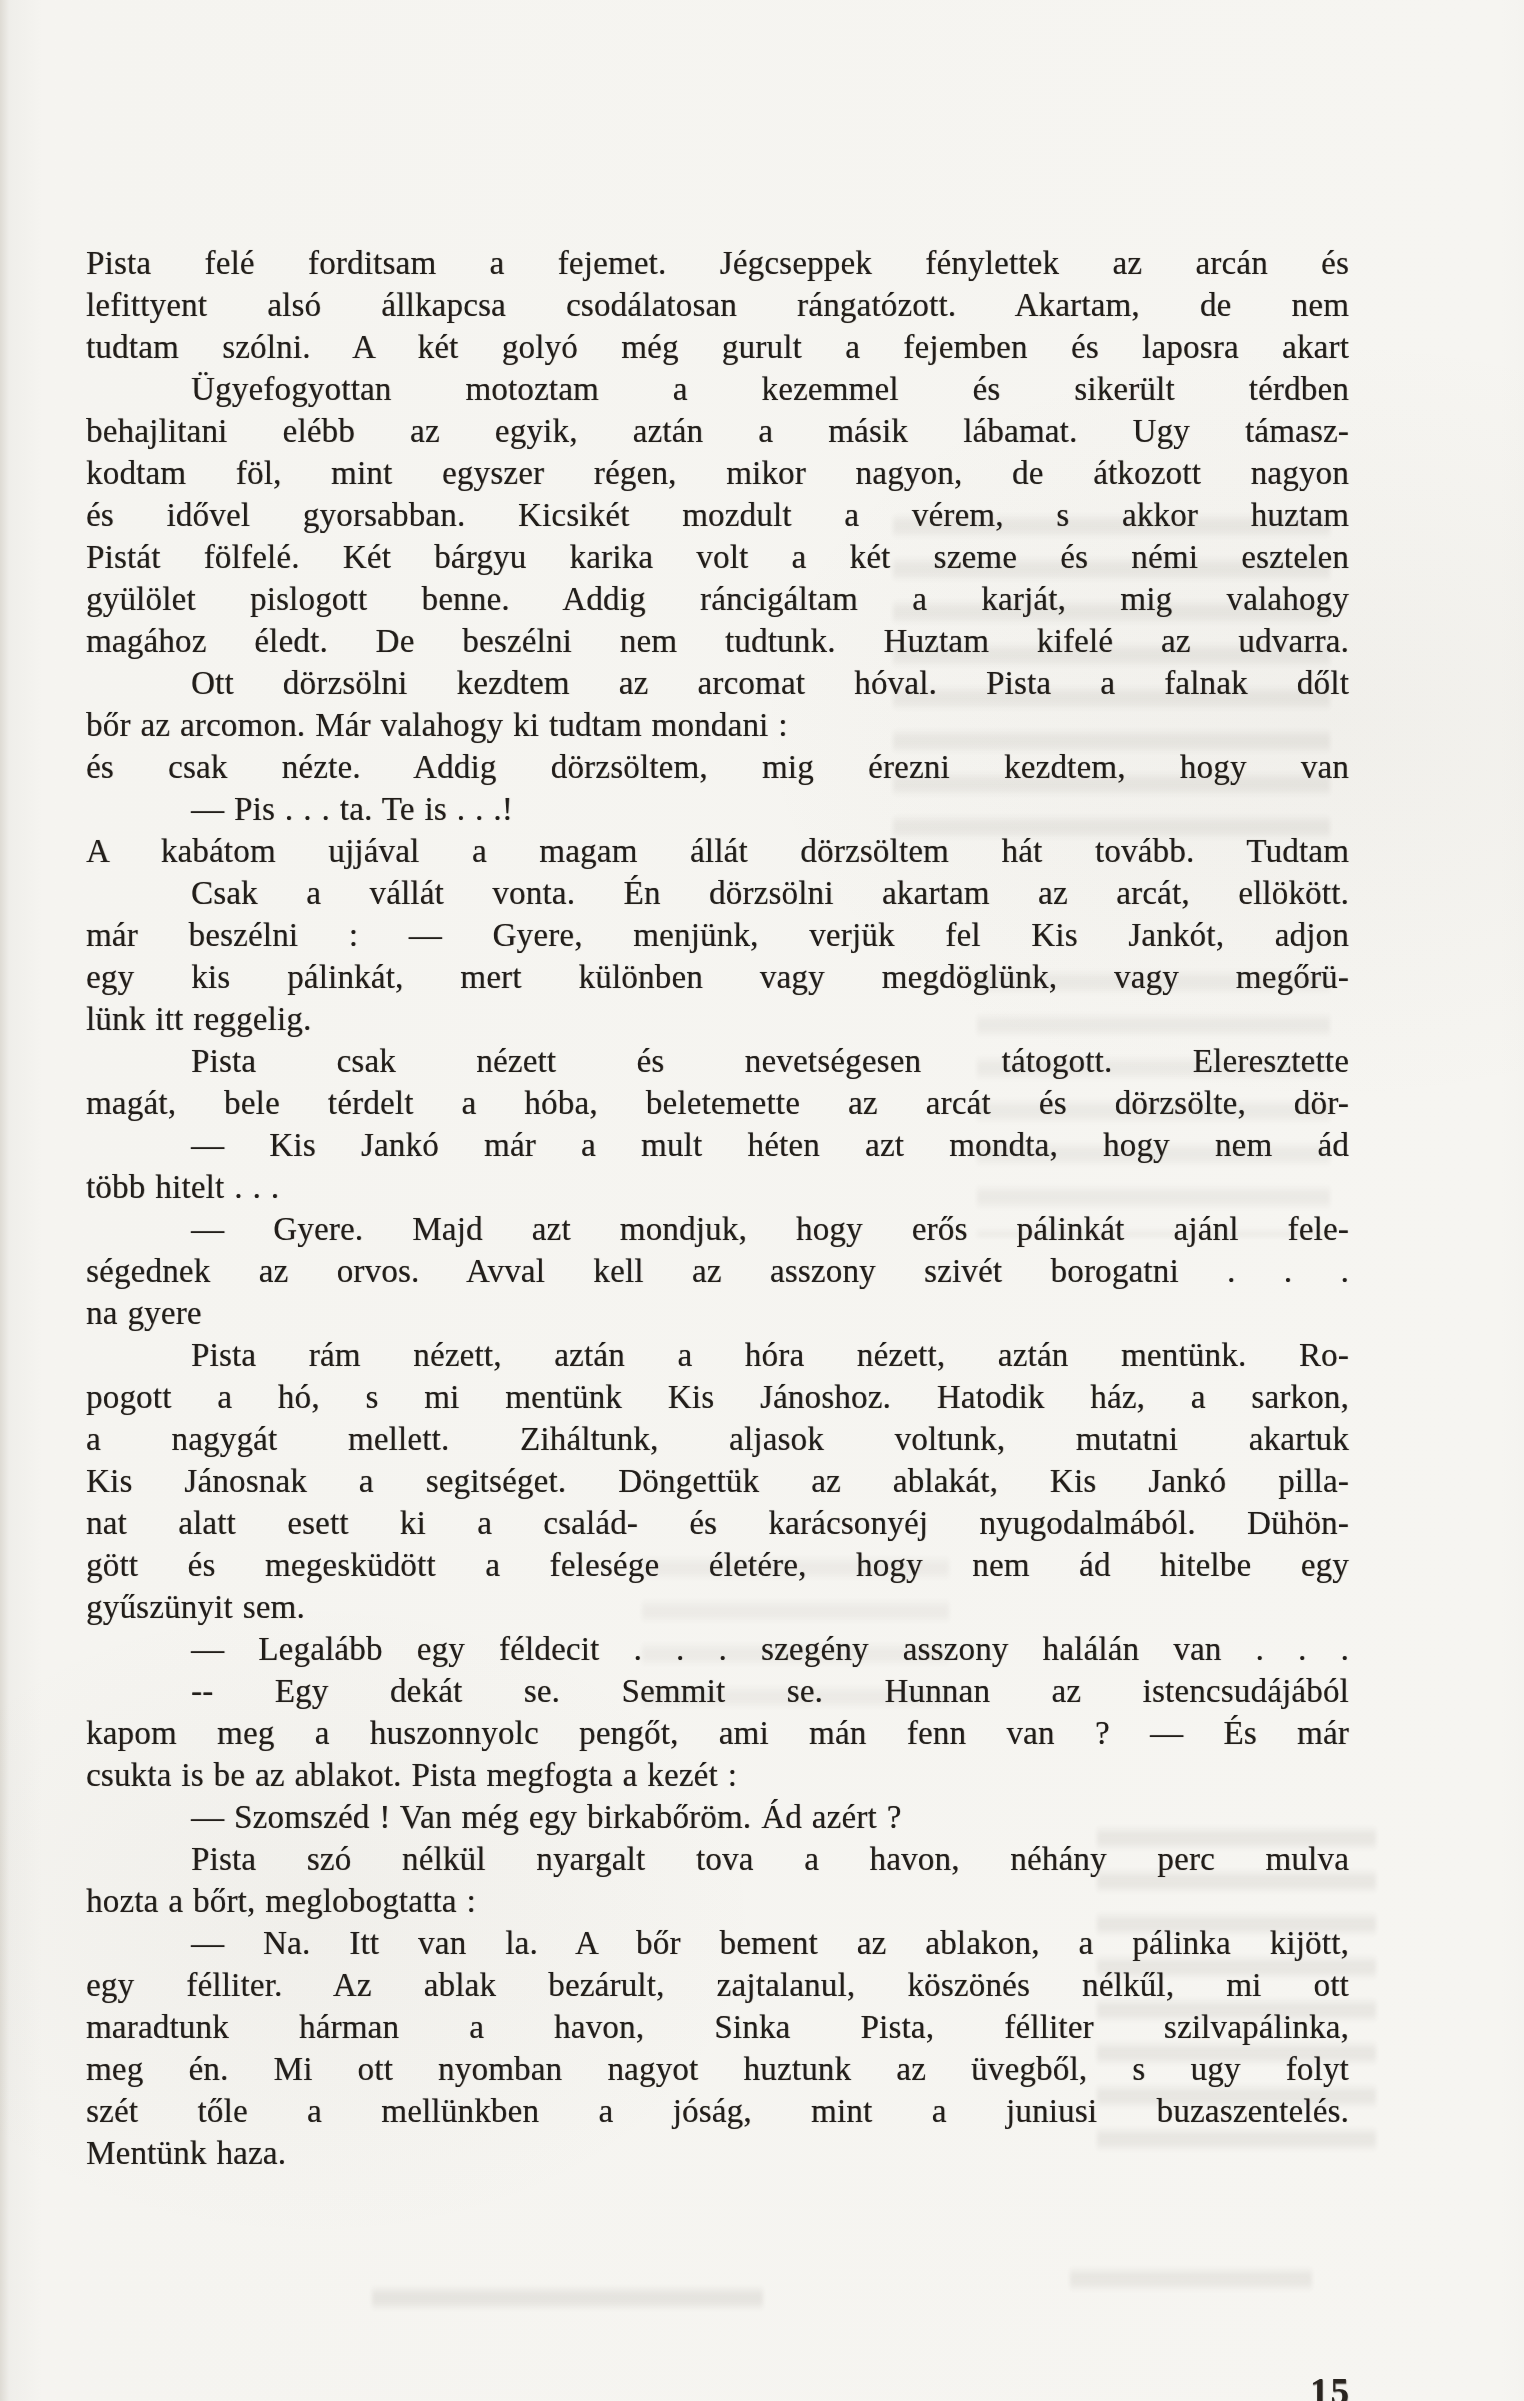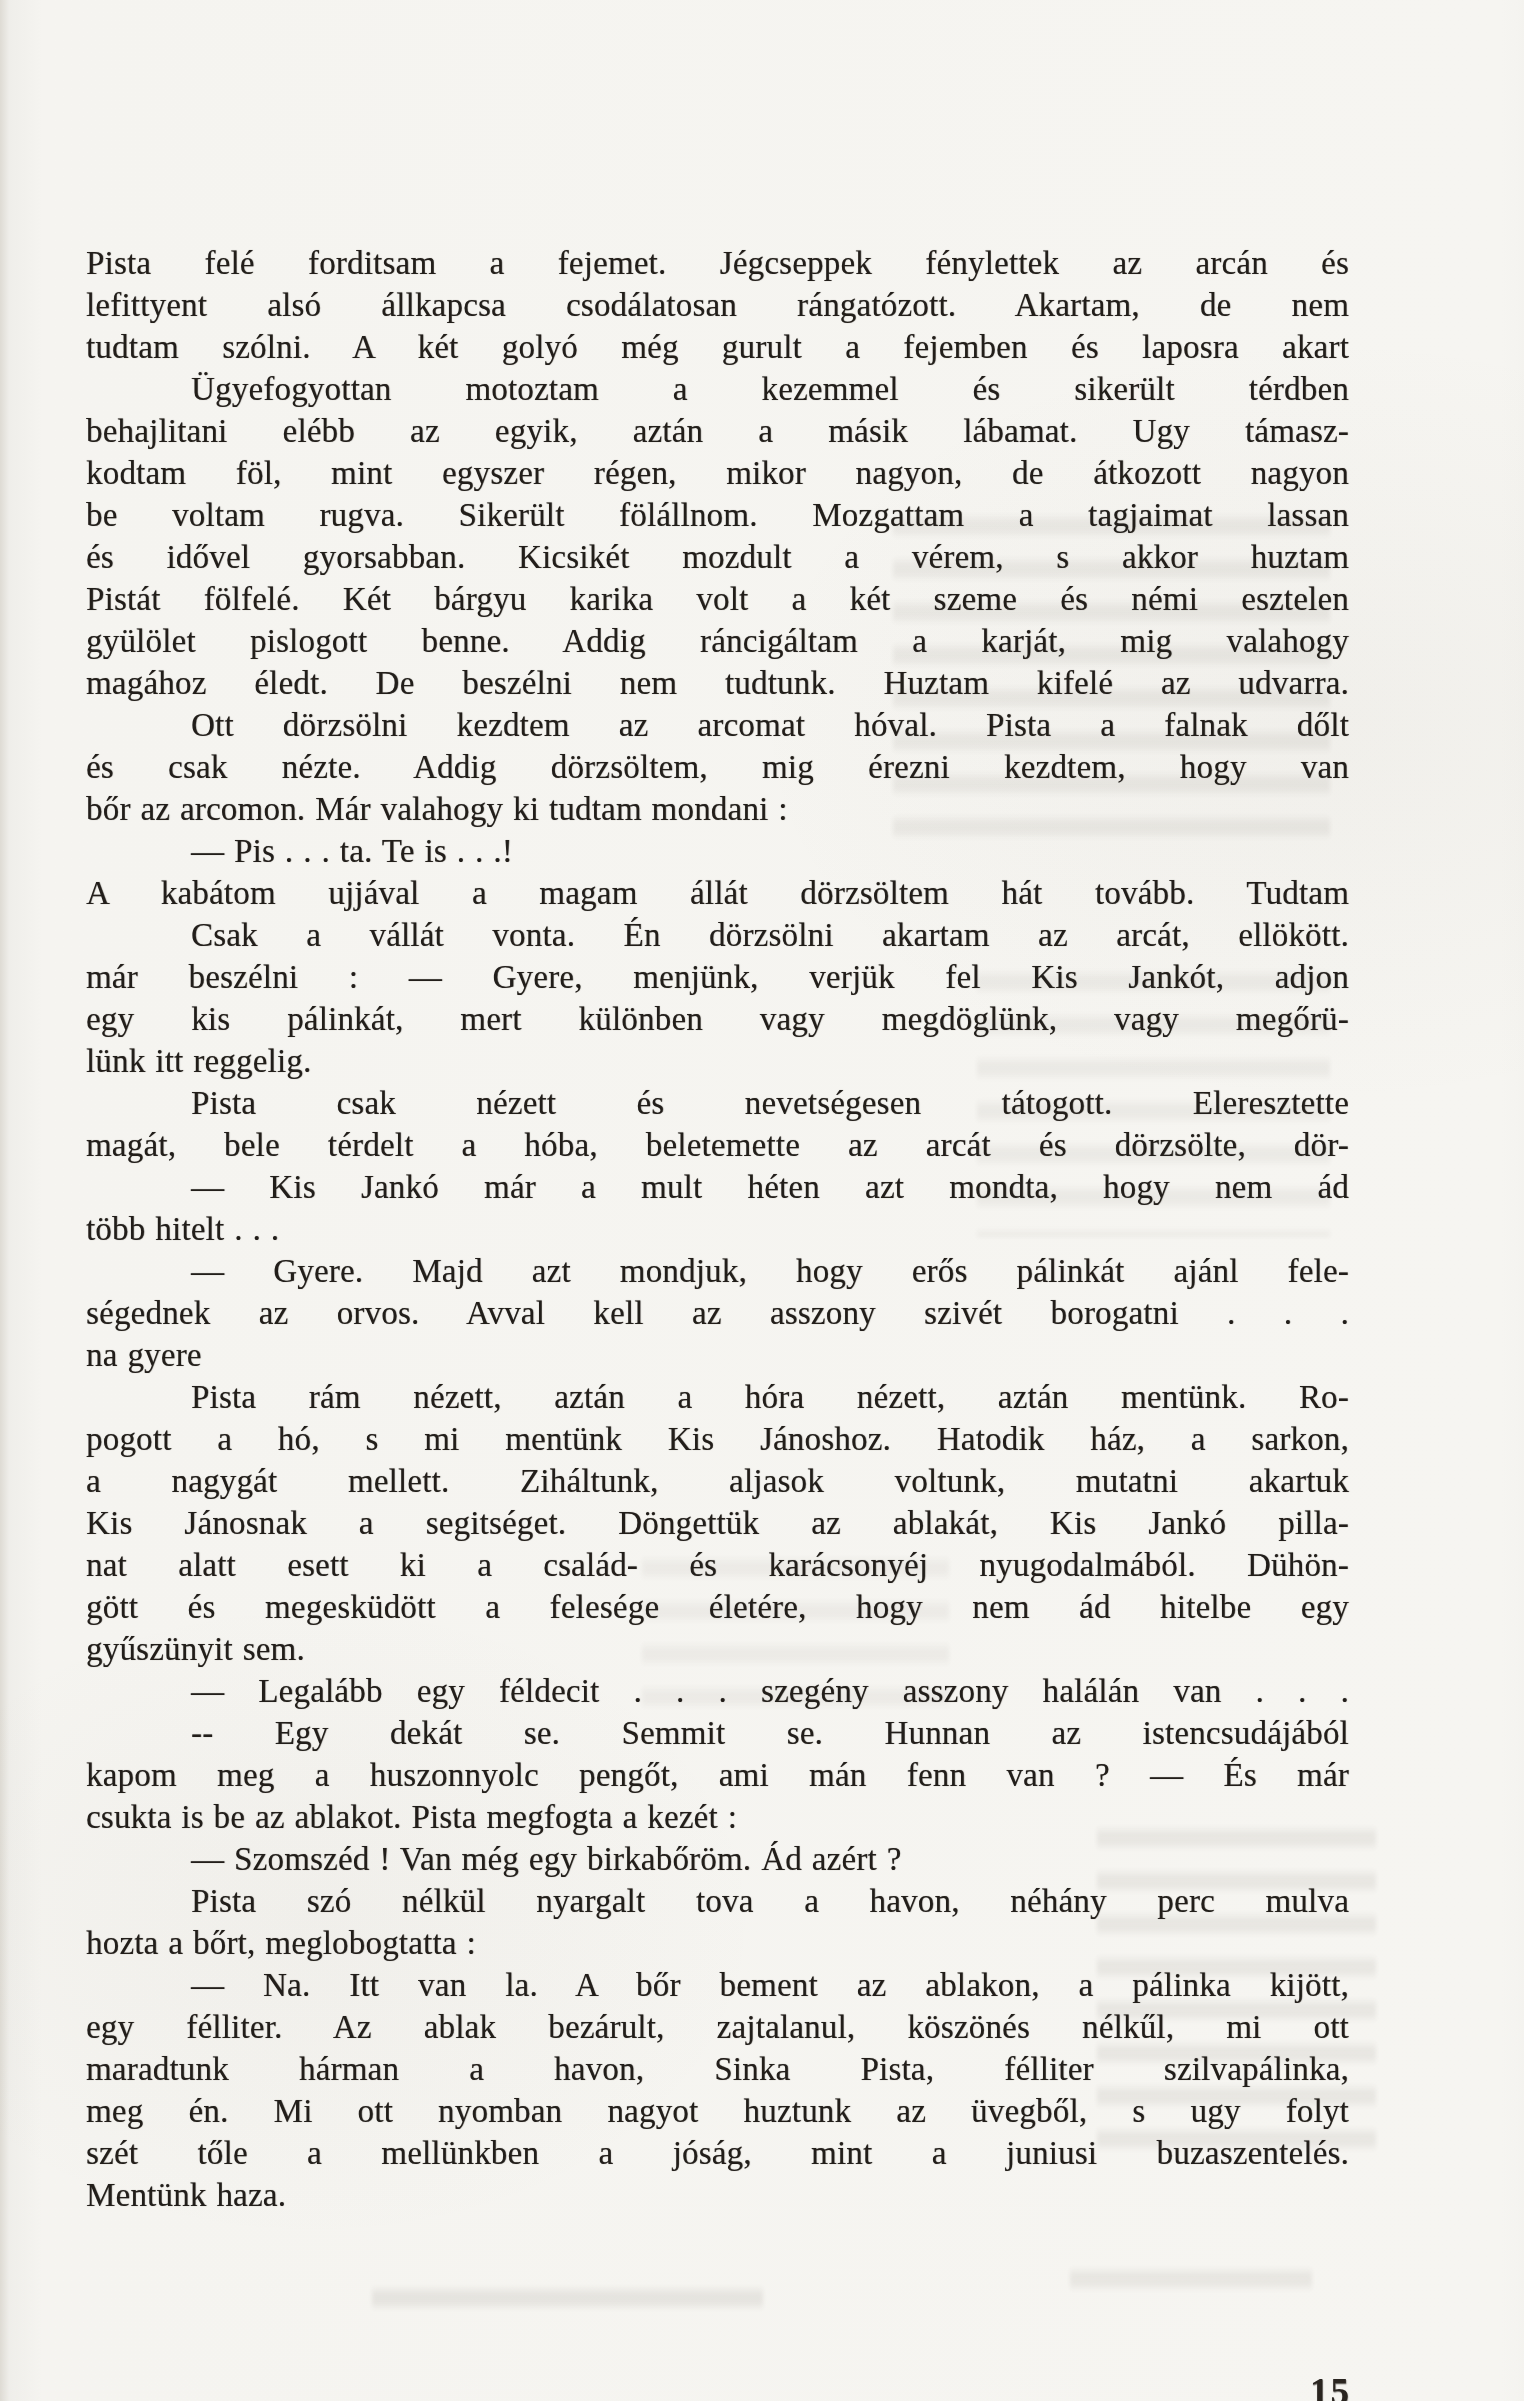--- a/index.html
+++ b/index.html
@@ -89,28 +89,27 @@
   <div class="bleed bleed-5"></div>
   <div class="bleed bleed-6"></div>
 
   <div class="text-block" id="text-block">
       <div class="line just">Pista felé forditsam a fejemet. Jégcseppek fénylettek az arcán és</div>
       <div class="line just">lefittyent alsó állkapcsa csodálatosan rángatózott. Akartam, de nem</div>
       <div class="line just">tudtam szólni. A két golyó még gurult a fejemben és laposra akart</div>
       <div class="line indent just">Ügyefogyottan motoztam a kezemmel és sikerült térdben</div>
       <div class="line just">behajlitani elébb az egyik, aztán a másik lábamat. Ugy támasz-</div>
       <div class="line just">kodtam föl, mint egyszer régen, mikor nagyon, de átkozott nagyon</div>
-      <div class="line just">be voltam rugva. Sikerült fölállnom. Mozgattam a tagjaimat lassan</div>
       <div class="line just">és idővel gyorsabban. Kicsikét mozdult a vérem, s akkor huztam</div>
       <div class="line just">Pistát fölfelé. Két bárgyu karika volt a két szeme és némi esztelen</div>
       <div class="line just">gyülölet pislogott benne. Addig ráncigáltam a karját, mig valahogy</div>
       <div class="line just">magához éledt. De beszélni nem tudtunk. Huztam kifelé az udvarra.</div>
       <div class="line indent just">Ott dörzsölni kezdtem az arcomat hóval. Pista a falnak dőlt</div>
+      <div class="line">bőr az arcomon. Már valahogy ki tudtam mondani :</div>
       <div class="line just">és csak nézte. Addig dörzsöltem, mig érezni kezdtem, hogy van</div>
-      <div class="line">bőr az arcomon. Már valahogy ki tudtam mondani :</div>
       <div class="line indent">— Pis . . . ta.  Te is . . .!</div>
       <div class="line just">A kabátom ujjával a magam állát dörzsöltem hát tovább. Tudtam</div>
       <div class="line indent just">Csak a vállát vonta. Én dörzsölni akartam az arcát, ellökött.</div>
       <div class="line just">már beszélni : — Gyere, menjünk, verjük fel Kis Jankót, adjon</div>
       <div class="line just">egy kis pálinkát, mert különben vagy megdöglünk, vagy megőrü-</div>
       <div class="line">lünk itt reggelig.</div>
       <div class="line indent just">Pista csak nézett és nevetségesen tátogott. Eleresztette</div>
       <div class="line just">magát, bele térdelt a hóba, beletemette az arcát és dörzsölte, dör-</div>
       <div class="line indent just">— Kis Jankó már a mult héten azt mondta, hogy nem ád</div>
       <div class="line">több hitelt . . .</div>

